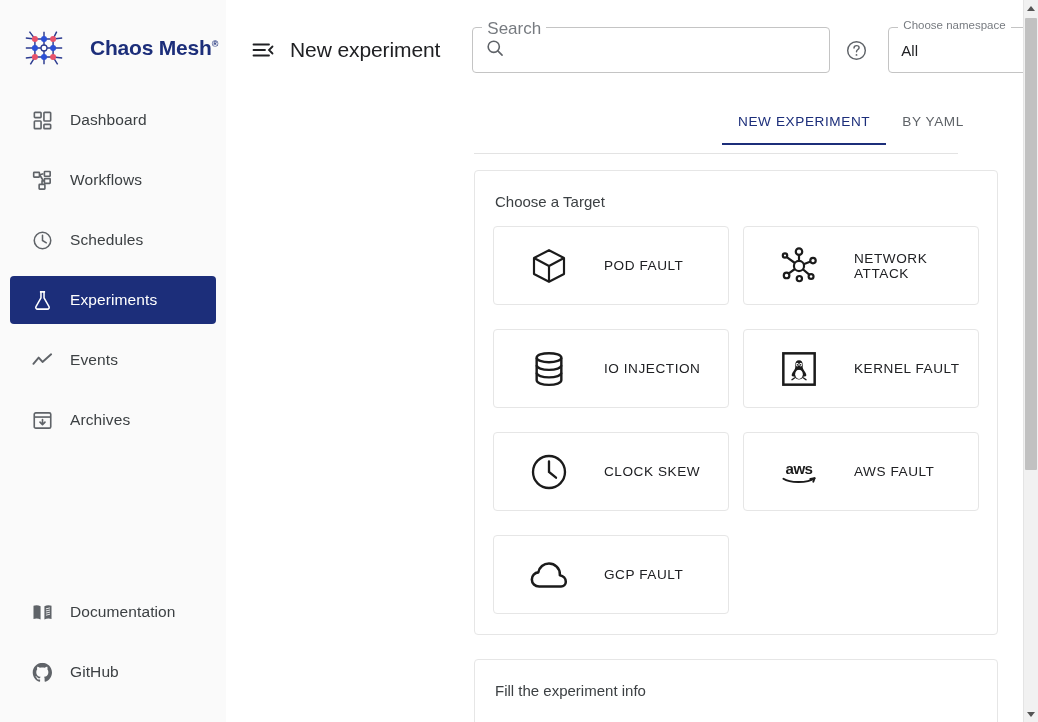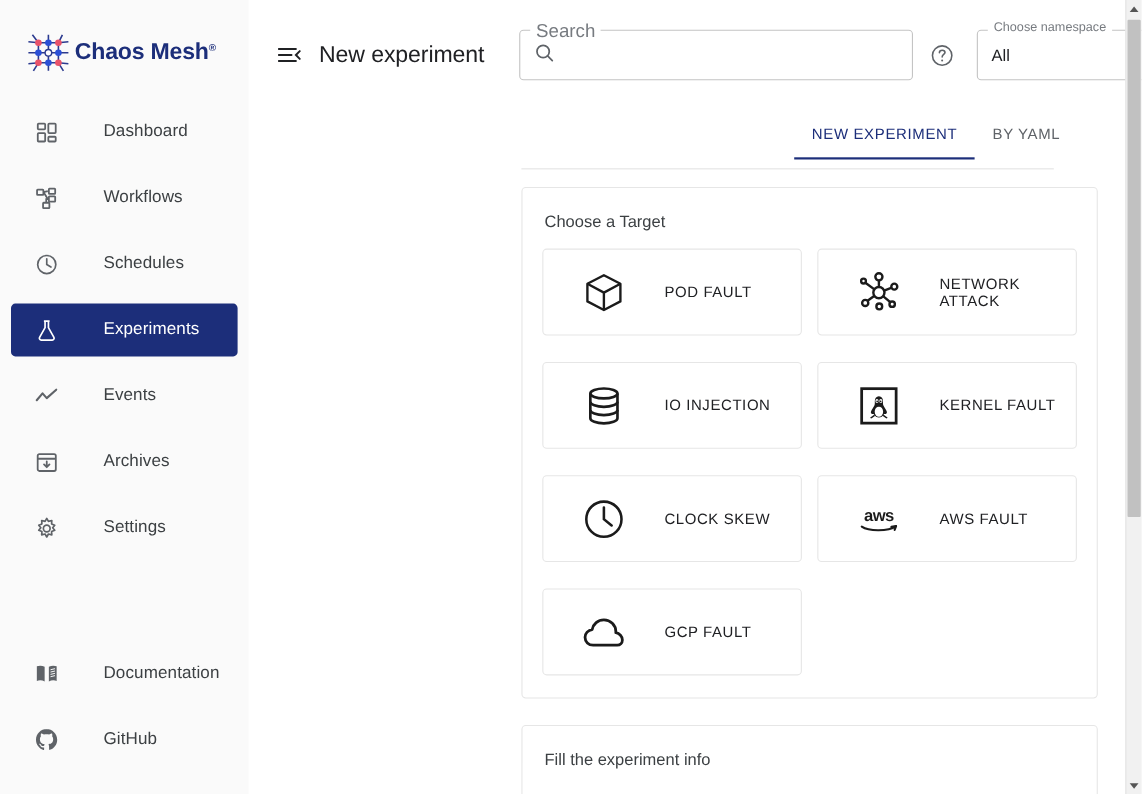--- a/index.html
+++ b/index.html
@@ -22,21 +22,21 @@
     height: 722px;
     background: #fafafa;
     flex: 0 0 226px;
     position: relative;
   }
   .brand {
     display: flex;
     align-items: center;
     height: 96px;
     padding-left: 22px;
-    gap: 2px;
+    gap: 24px;
   }
   .brand-logo { width: 44px; height: 40px; flex: 0 0 44px; }
   .brand-name {
     font-size: 21px;
     font-weight: bold;
     color: #1c2e7a;
     letter-spacing: -0.2px;
     position: relative;
   }
   .brand-reg {
@@ -46,21 +46,21 @@
   }
 
   .nav { padding: 0 10px; }
   .nav-item {
     display: flex;
     align-items: center;
     height: 48px;
     margin-bottom: 12px;
     border-radius: 4px;
     padding-left: 20px;
-    gap: 40px;
+    gap: 16px;
     cursor: pointer;
     color: #4a4a4a;
   }
   .nav-item .nav-label {
     font-size: 15.5px;
     color: #3c4043;
     letter-spacing: 0.1px;
   }
   .nav-item.active { background: #1c2e7a; }
   .nav-item.active .nav-label { color: #ffffff; }
@@ -385,29 +385,20 @@
         <span class="nav-icon">
           <svg viewBox="0 0 24 24" width="23" height="23" fill="none" stroke="#5f6368" stroke-width="1.7">
             <rect x="3.4" y="4" width="17.2" height="16" rx="1.6"></rect>
             <path d="M3.4 8.4 L20.6 8.4"></path>
             <path d="M12 11 L12 16.2 M9.4 13.7 L12 16.4 L14.6 13.7" stroke-linecap="round" stroke-linejoin="round"></path>
           </svg>
         </span>
         <span class="nav-label">Archives</span>
       </div>
 
-      <div class="nav-item">
-        <span class="nav-icon">
-          <svg viewBox="0 0 24 24" width="23" height="23" fill="none" stroke="#5f6368" stroke-width="1.6">
-            <circle cx="12" cy="12" r="3.2"></circle>
-            <path d="M12 2.4 L13.6 5.2 L16.8 4.4 L16.6 7.6 L19.6 8.8 L17.6 11.2 L19.6 13.6 L16.6 14.8 L16.8 18 L13.6 17.2 L12 20 L10.4 17.2 L7.2 18 L7.4 14.8 L4.4 13.6 L6.4 11.2 L4.4 8.8 L7.4 7.6 L7.2 4.4 L10.4 5.2 Z" stroke-linejoin="round"></path>
-          </svg>
-        </span>
-        <span class="nav-label">Settings</span>
-      </div>
     </nav>
 
     <div class="nav-bottom">
       <div class="nav-item">
         <span class="nav-icon">
           <svg viewBox="0 0 24 24" width="23" height="23" fill="#5f6368">
             <path d="M2.6 5 C4.6 4.1 7.6 4.1 10 5.4 L10 19.3 C7.6 18 4.6 18 2.6 18.9 Z"></path>
             <path d="M21.4 5 C19.4 4.1 16.4 4.1 14 5.4 L14 19.3 C16.4 18 19.4 18 21.4 18.9 Z"></path>
             <g stroke="#ffffff" stroke-width="0.9">
               <path d="M15.6 8.2 L19.8 7.2 M15.6 10.4 L19.8 9.4 M15.6 12.6 L19.8 11.6 M15.6 14.8 L19.8 13.8"></path>

